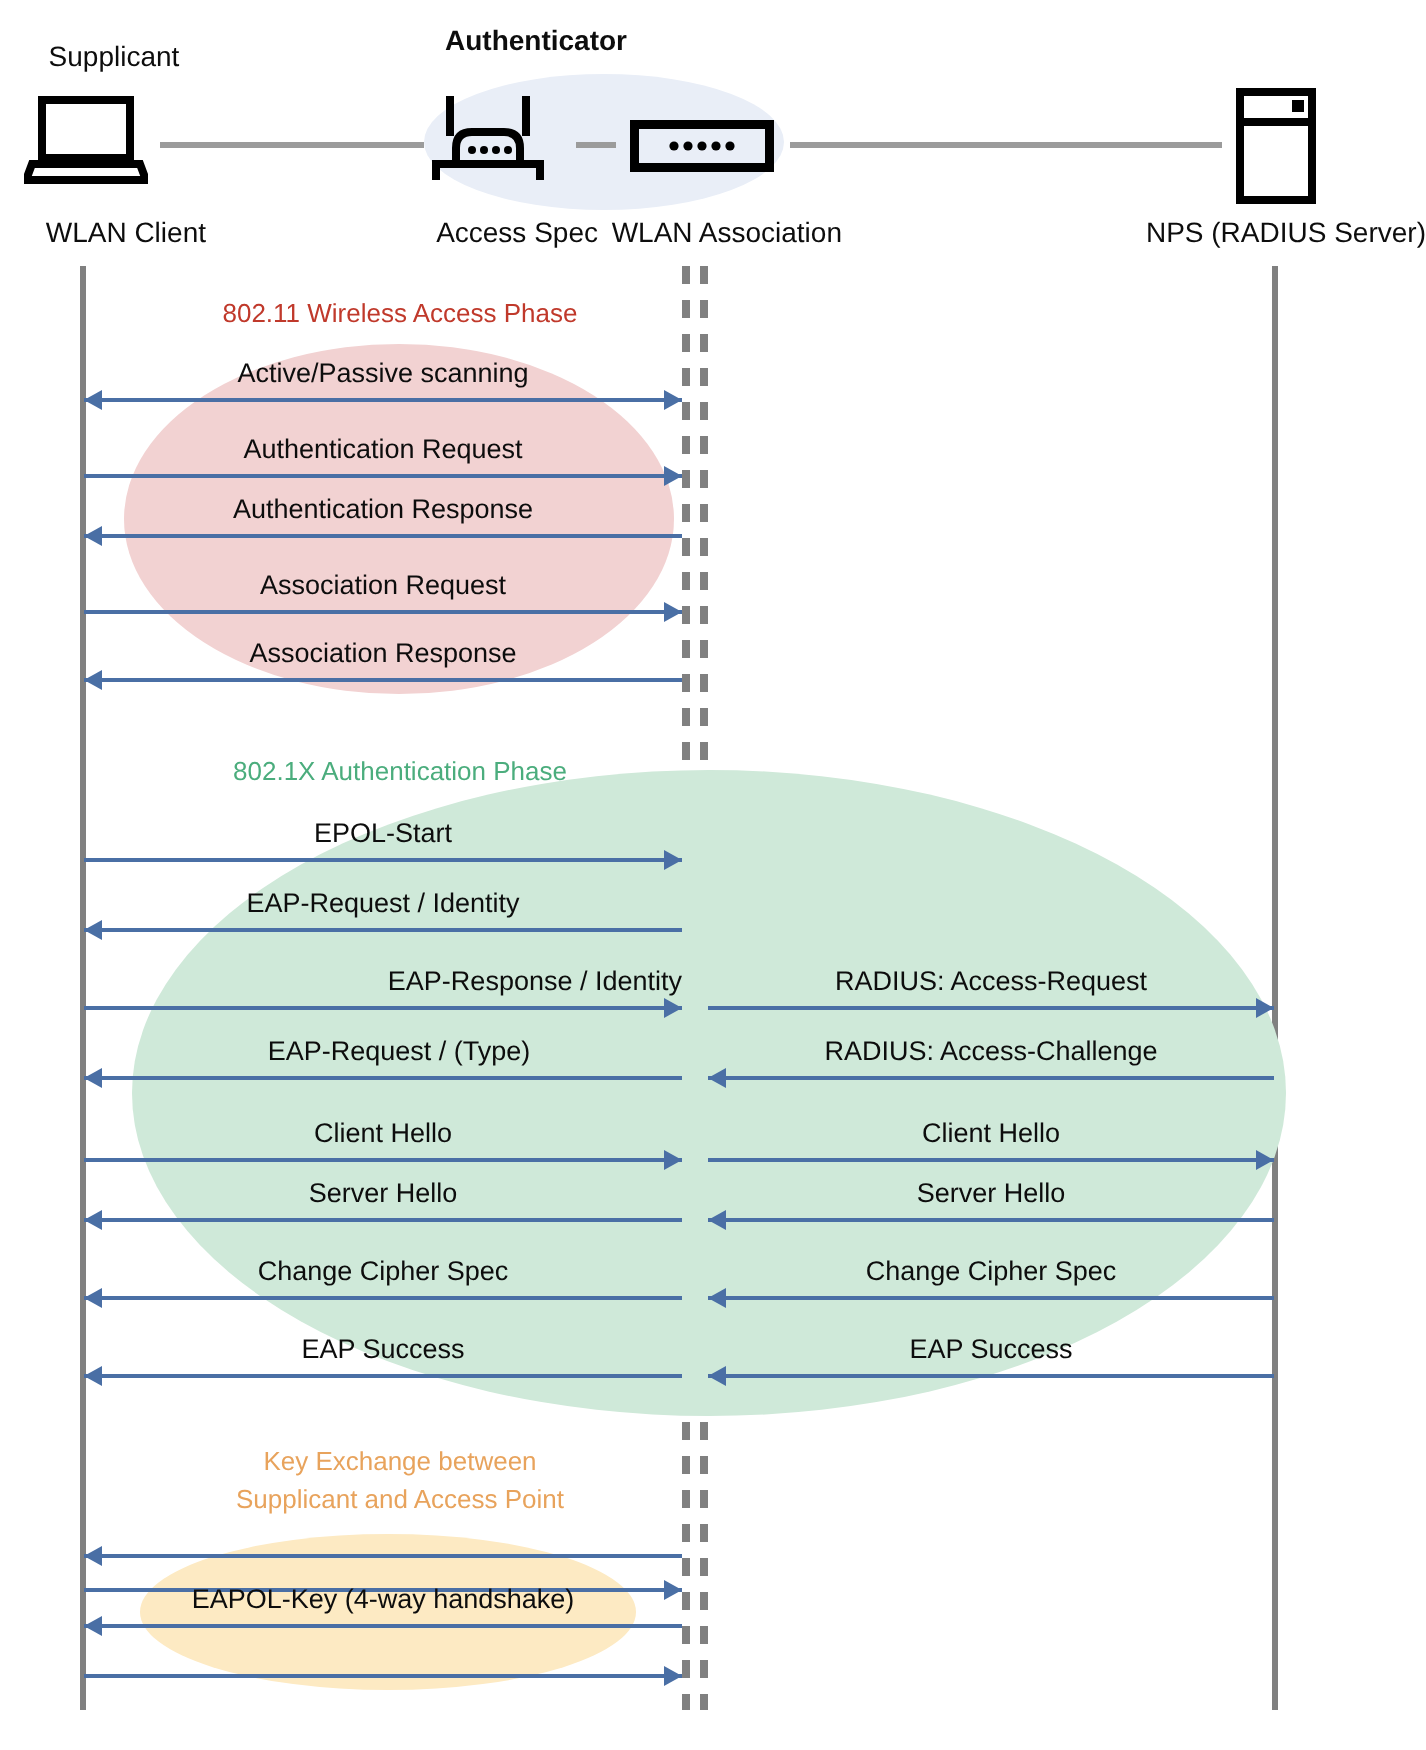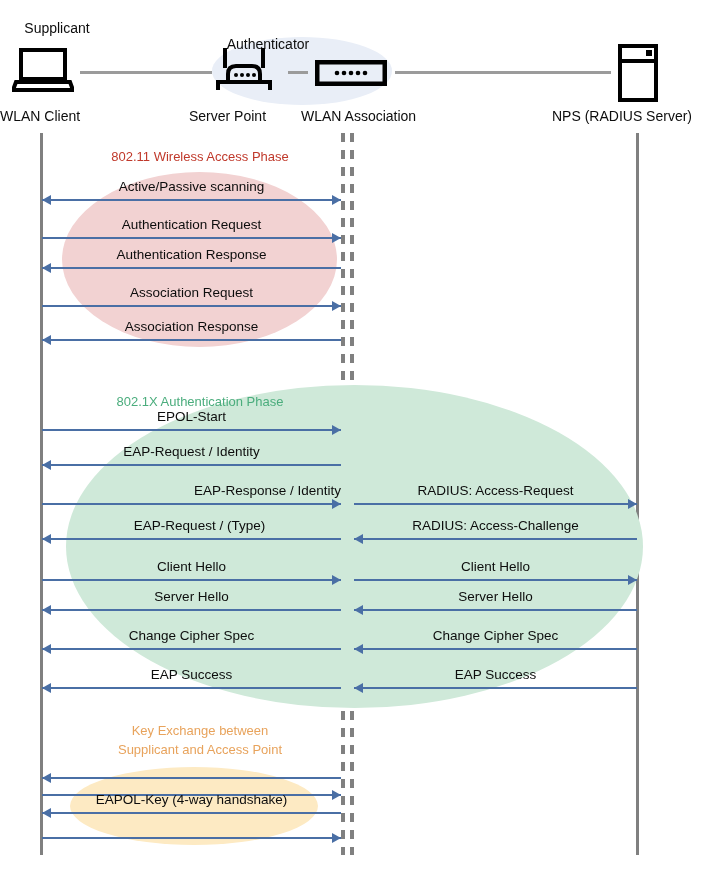--- a/index.html
+++ b/index.html
@@ -25,21 +25,21 @@
     color: #0d0d0d;
     white-space: nowrap;
     text-align: center;
     letter-spacing: 0px;
   }
   .actor-caption {
     position: absolute;
     font-size: 14px;
     color: #0d0d0d;
     white-space: nowrap;
-    text-align: left;
+    text-align: right;
   }
   .auth-blob {
     position: absolute;
     border-radius: 50%;
     background: #e9eef7;
   }
   .link-line {
     position: absolute;
     height: 3px;
     background: #9b9b9b;
@@ -112,21 +112,21 @@
   svg { display: block; }
 </style>
 </head>
 <body>
 
 <div id="canvas">
 
   <div class="auth-blob" style="left:212px; top:37px; width:180px; height:68px;"></div>
 
   <div class="actor-title" style="left:0px; top:20px; width:90px;padding-left:12px;">Supplicant</div>
-  <div class="actor-title" style="left:208px; top:36px; width:120px;">Authenticator</div>
+  <div class="actor-title" style="left:208px; top:12px; width:120px;font-weight:bold;">Authenticator</div>
 
   <div class="link-line" style="left:80px; top:71px; width:132px;"></div>
   <div class="link-line" style="left:288px; top:71px; width:20px;"></div>
   <div class="link-line" style="left:395px; top:71px; width:216px;"></div>
 
   <div class="icon-wrap" style="left:12px; top:48px;">
     <svg width="62" height="45" viewBox="0 0 62 45">
       <rect x="9" y="2" width="44" height="29" fill="none" stroke="#000" stroke-width="4"></rect>
       <path d="M4 34 L58 34 L61 42 L1 42 Z" fill="none" stroke="#000" stroke-width="4"></path>
     </svg>
@@ -158,35 +158,35 @@
 
   <div class="icon-wrap" style="left:618px; top:44px;">
     <svg width="40" height="58" viewBox="0 0 40 58">
       <rect x="2" y="2" width="36" height="54" fill="none" stroke="#000" stroke-width="4"></rect>
       <line x1="2" y1="17" x2="38" y2="17" stroke="#000" stroke-width="4"></line>
       <rect x="28" y="6" width="6" height="6" fill="#000"></rect>
     </svg>
   </div>
 
   <div class="actor-caption" style="left:0px; top:108px; width:103px;">WLAN Client</div>
-  <div class="actor-caption" style="left:189px; top:108px; width:110px;">Server Point</div>
+  <div class="actor-caption" style="left:189px; top:108px; width:110px;">Access Spec</div>
   <div class="actor-caption" style="left:301px; top:108px; width:120px;">WLAN Association</div>
   <div class="actor-caption" style="left:552px; top:108px; width:161px;">NPS (RADIUS Server)</div>
 
   <div class="lifeline" style="left:40px; top:133px; height:722px;"></div>
   <div class="lifeline-dashed" style="left:341px; top:133px; height:722px;"></div>
   <div class="lifeline-dashed" style="left:350px; top:133px; height:722px;"></div>
   <div class="lifeline" style="left:636px; top:133px; height:722px;"></div>
 
   <div class="phase-blob blob-pink" style="left:62px; top:172px; width:275px; height:175px;"></div>
   <div class="phase-blob blob-green" style="left:66px; top:385px; width:577px; height:323px;"></div>
   <div class="phase-blob blob-yellow" style="left:70px; top:767px; width:248px; height:78px;"></div>
 
   <div class="phase-label ph-red" style="left:60px; top:147px; width:280px;">802.11 Wireless Access Phase</div>
-  <div class="phase-label ph-green" style="left:60px; top:376px; width:280px;margin-top:16px;">802.1X Authentication Phase</div>
+  <div class="phase-label ph-green" style="left:60px; top:376px; width:280px;">802.1X Authentication Phase</div>
   <div class="phase-label ph-orange" style="left:60px; top:721px; width:280px;">Key Exchange between
 Supplicant and Access Point</div>
 
   <div id="messages-layer">
       <div class="msg" style="left: 42px; top: 199px; width: 299px;"></div>
       <div class="arrowhead arrow-right" style="top: 195px; left: 332px;"></div>
       <div class="arrowhead arrow-left" style="top: 195px; left: 42px;"></div>
       <div class="msg-label" style="left: 42px; width: 299px; top: 179px;">Active/Passive scanning</div>
       <div class="msg" style="left: 42px; top: 237px; width: 299px;"></div>
       <div class="arrowhead arrow-right" style="top: 233px; left: 332px;"></div>

